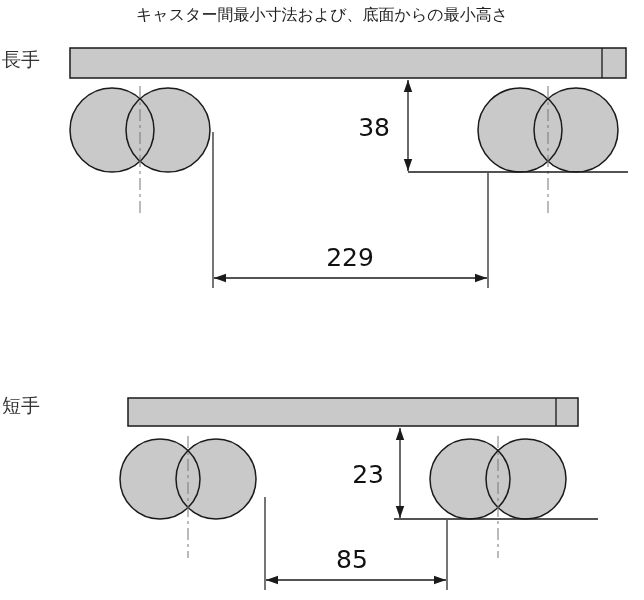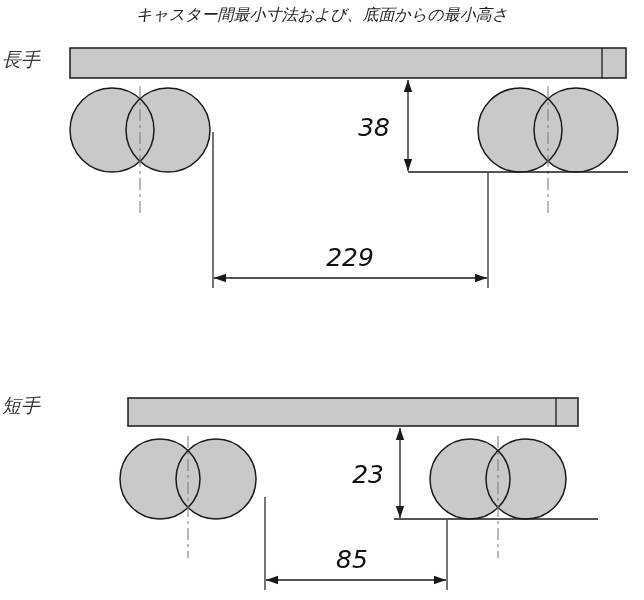--- a/index.html
+++ b/index.html
@@ -8,21 +8,20 @@
     background: #ffffff;
     width: 644px;
     height: 600px;
     overflow: hidden;
     font-family: "DejaVu Sans", "Liberation Sans", sans-serif;
   }
   #stage {
     position: relative;
     width: 516px;
     height: 600px;
-    font-style: italic;
   }
   svg { display: block; }
 
   .part {
     fill: var(--part_fill, #c9c9c9);
     stroke: var(--line, #1a1a1a);
     stroke-width: 1.5;
   }
   .wheel-fill { fill: var(--part_fill, #c9c9c9); stroke: none; }
   .wheel-stroke { fill: none; stroke: var(--line, #1a1a1a); stroke-width: 1.5; }

